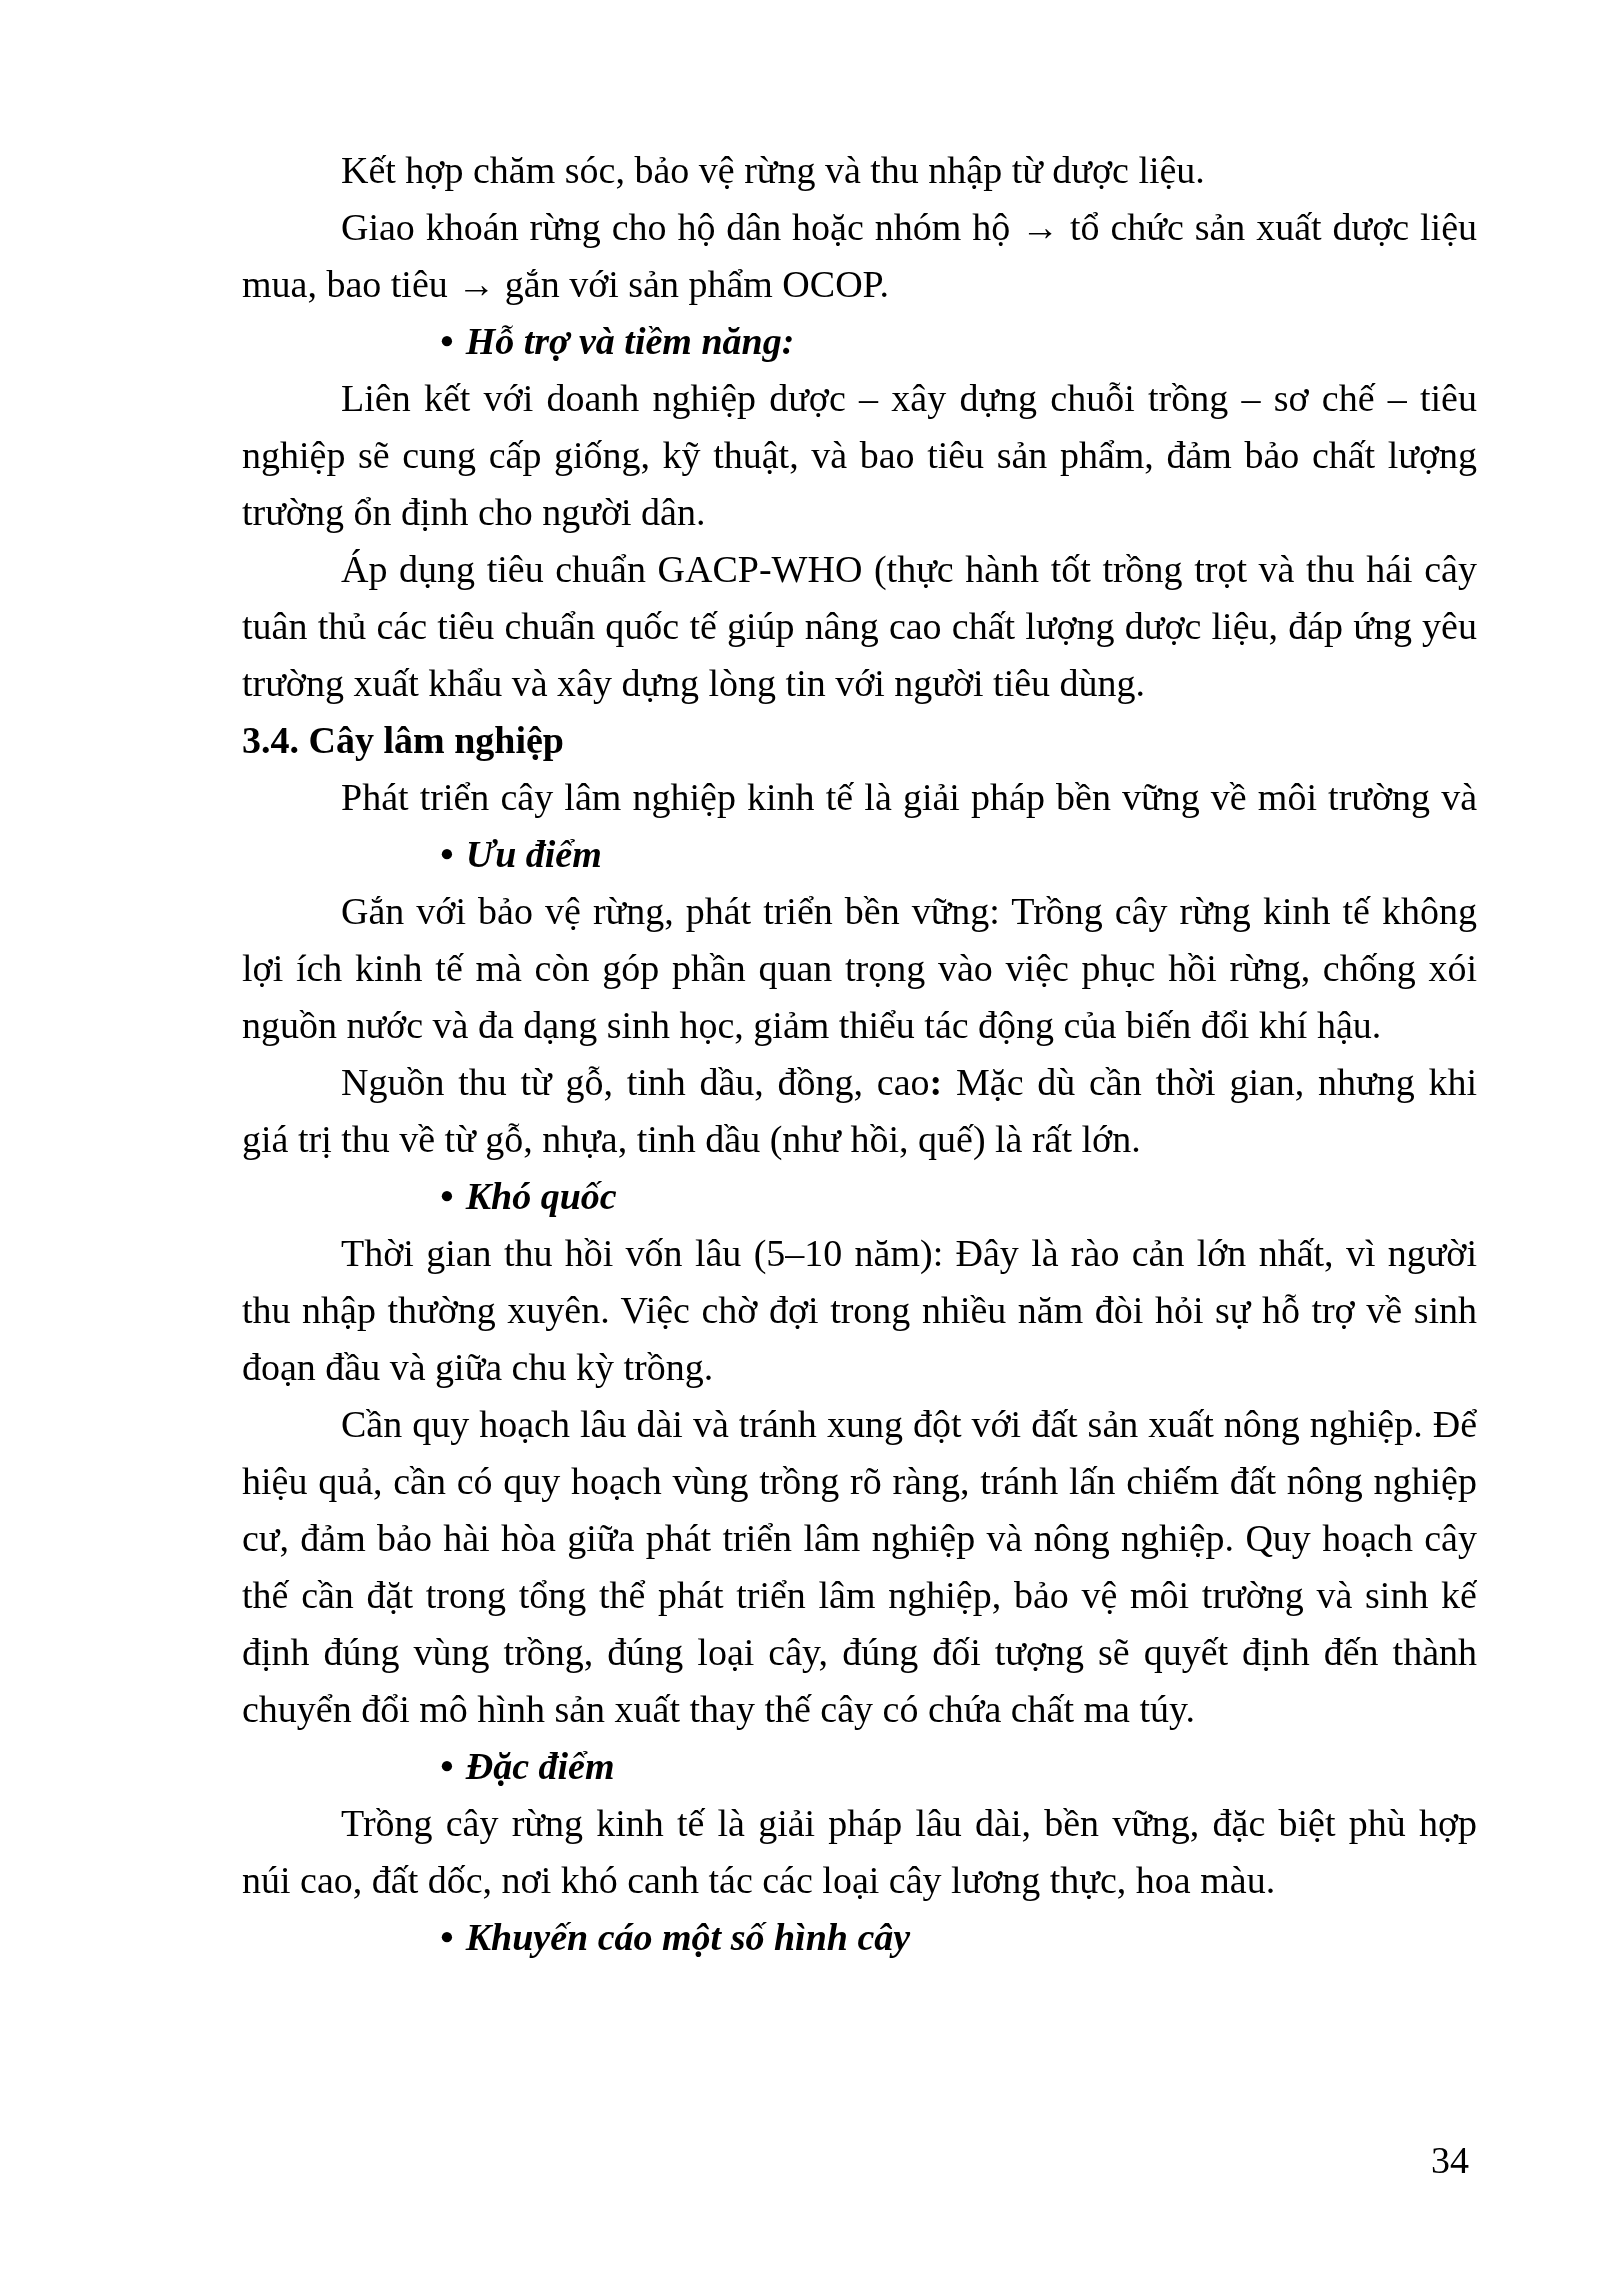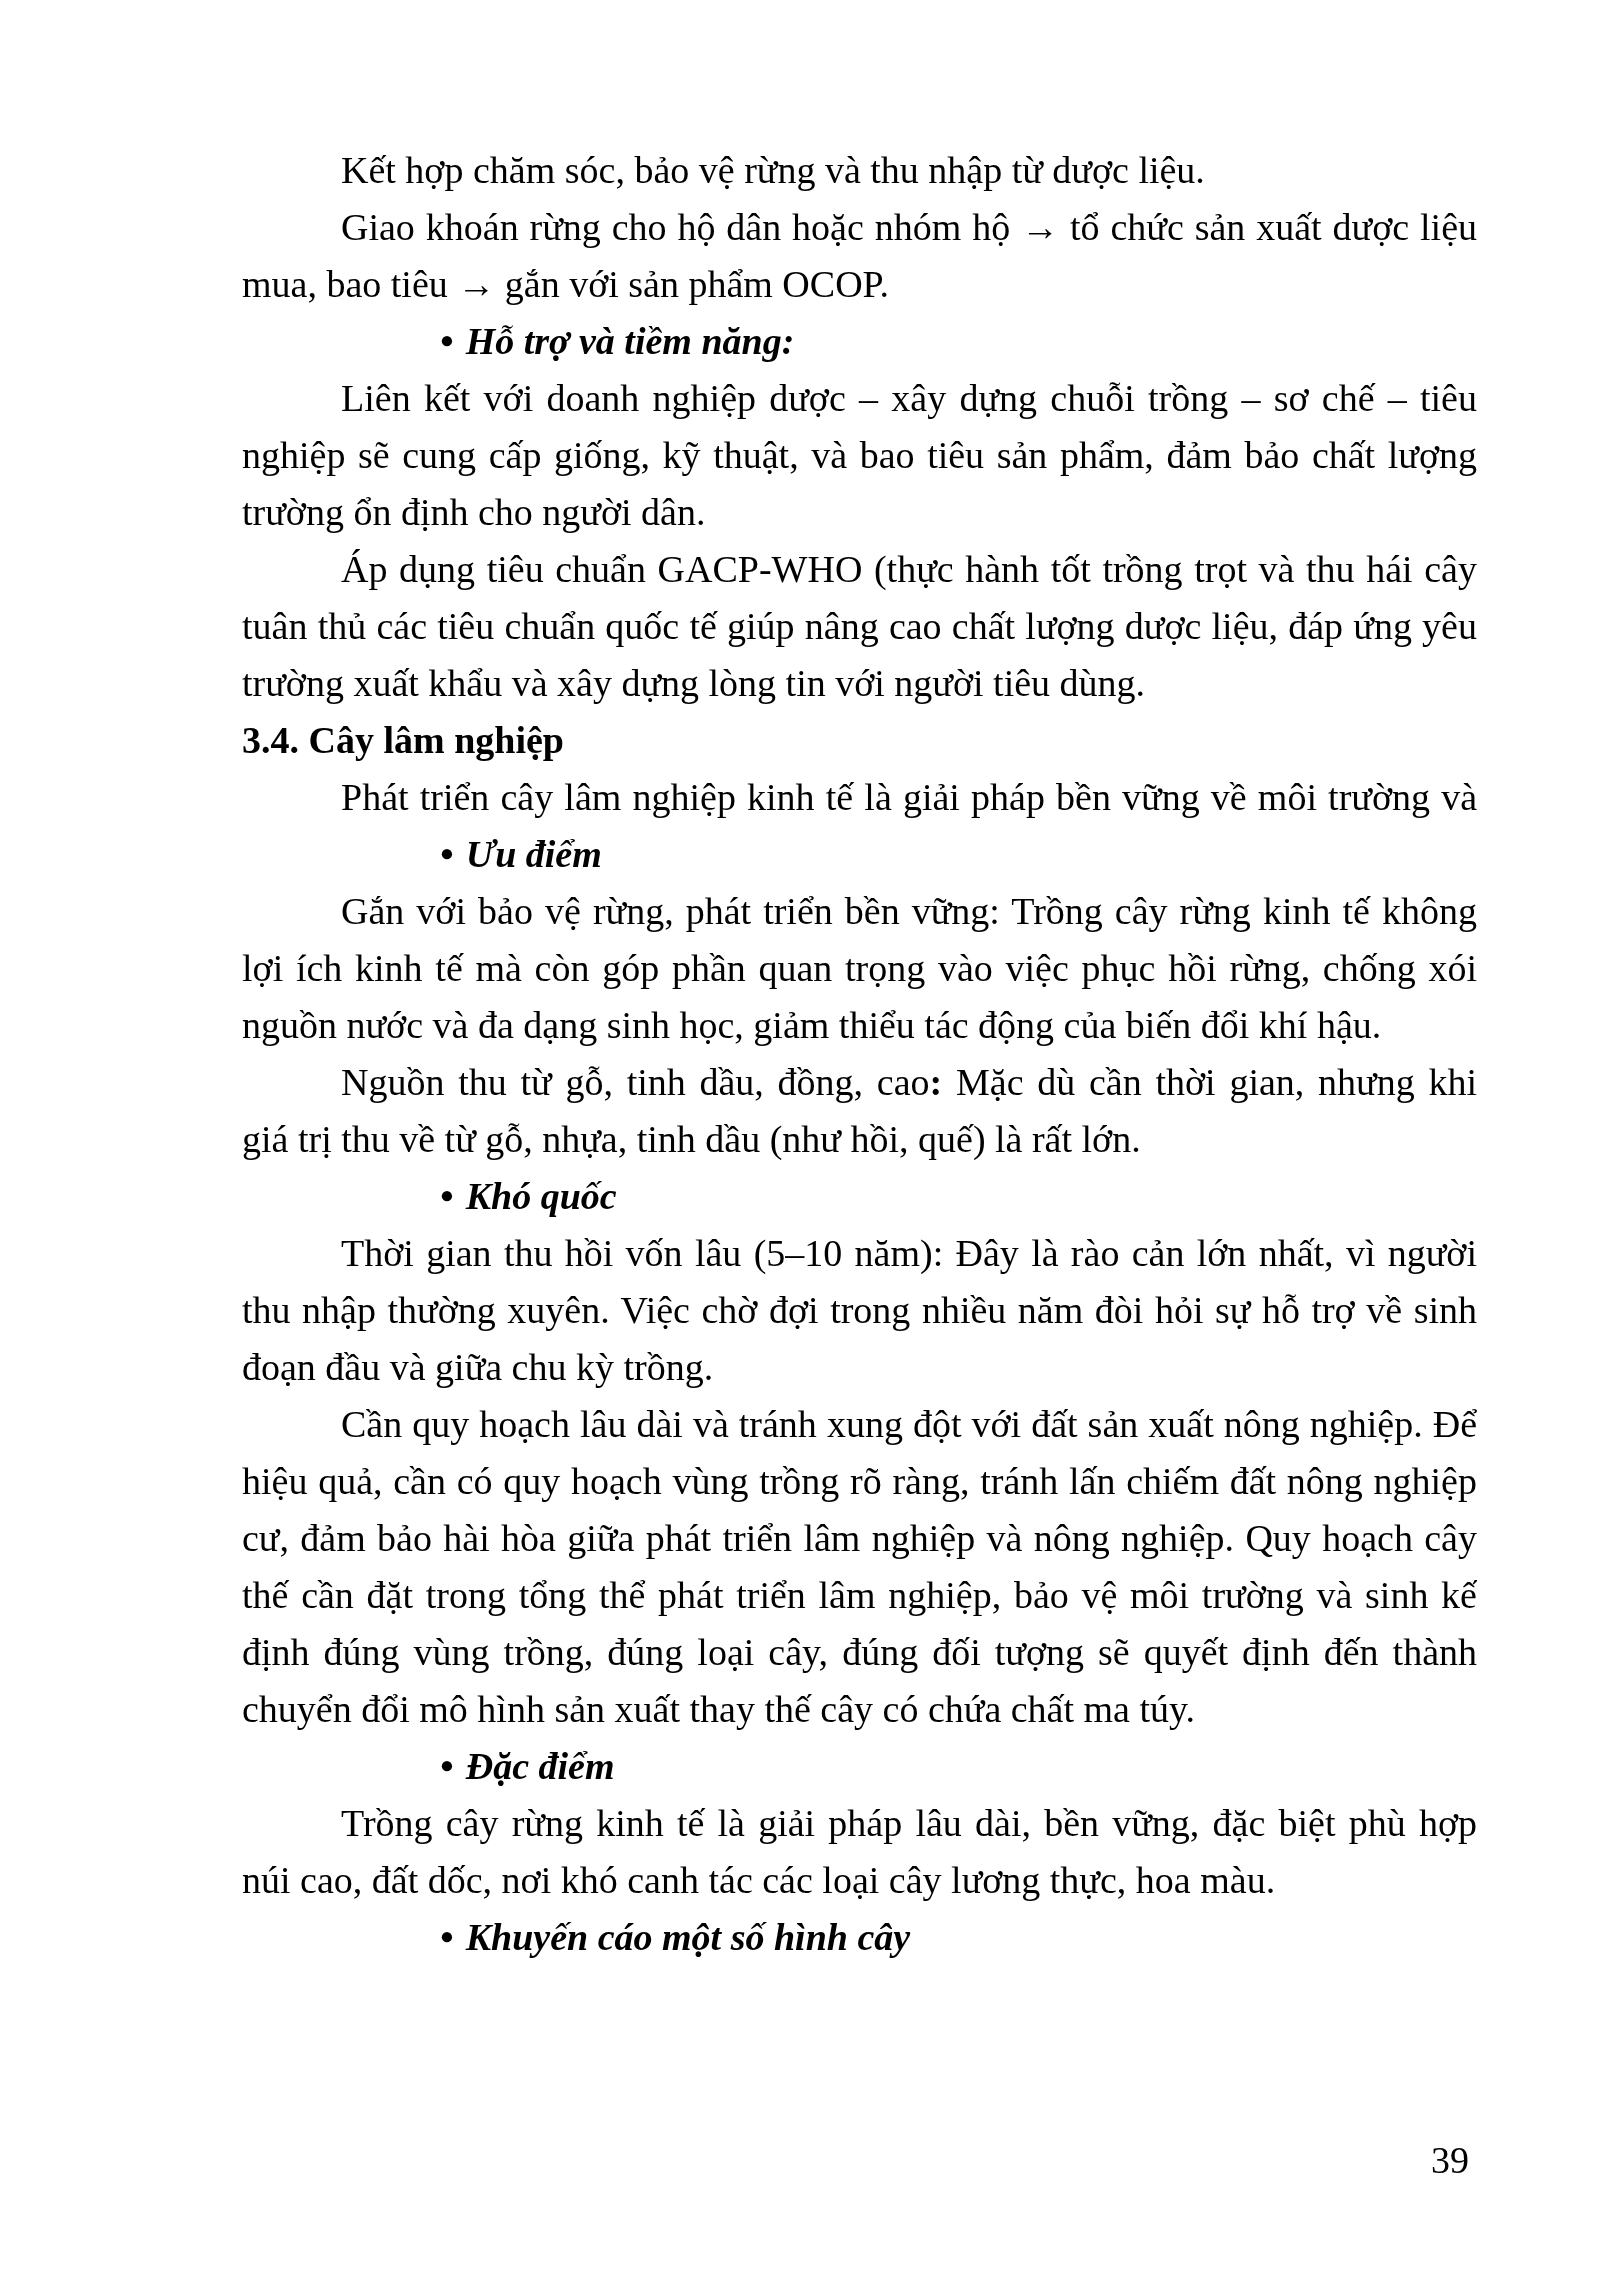--- a/index.html
+++ b/index.html
@@ -106,15 +106,15 @@
         <div class="line bul bold"><span class="dot">•</span><span>Đặc điểm</span></div>
       </div>
       <div class="para">
         <div class="line j ind"><span>Trồng cây rừng kinh tế là giải pháp lâu dài, bền vững, đặc biệt phù hợp với các vùng</span></div>
         <div class="line"><span>núi cao, đất dốc, nơi khó canh tác các loại cây lương thực, hoa màu.</span></div>
       </div>
       <div class="para">
         <div class="line bul bold"><span class="dot">•</span><span>Khuyến cáo một số hình cây</span></div>
       </div>
     </div>
-  <div id="page-number">39</div>
+  <div id="page-number">34</div>
 </div>
 
 
 </body></html>

